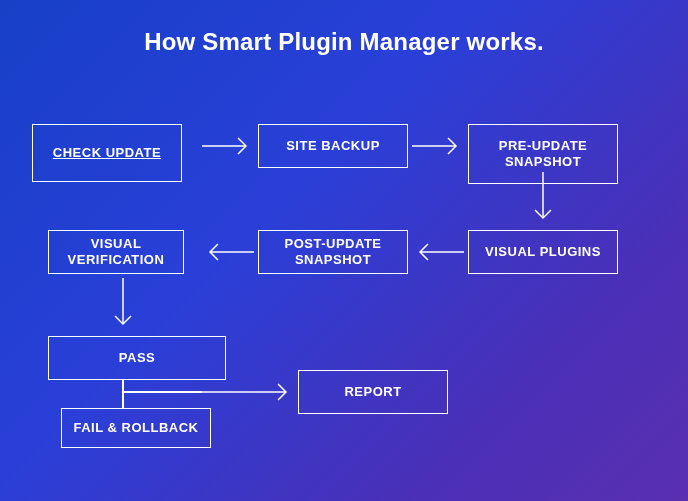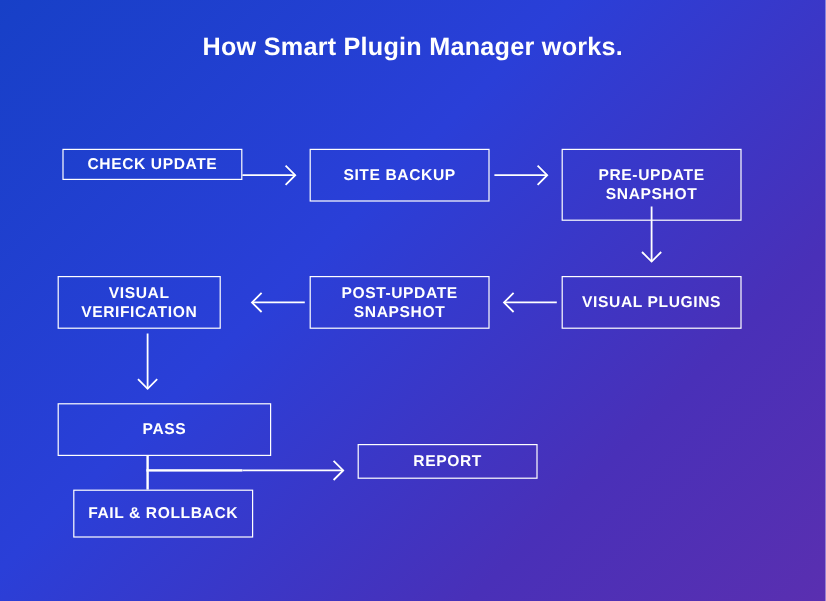--- a/index.html
+++ b/index.html
@@ -11,21 +11,21 @@
     color: #fff;
     overflow: hidden;
     position: relative;
   }
   .title {
     position: absolute;
     top: 28px;
     left: 0;
     right: 0;
     text-align: center;
-    font-size: 21px;
+    font-size: 24px;
     font-weight: 800;
     letter-spacing: 0.2px;
   }
   .box {
     position: absolute;
     border: 1.5px solid #fff;
     display: flex;
     align-items: center;
     justify-content: center;
     text-align: center;
@@ -52,31 +52,31 @@
   .conn {
     position: absolute;
     background: #fff;
   }
 </style>
 </head>
 <body>
 
 <div class="title">How Smart Plugin Manager works.</div>
 
-<div class="box" style="left:52px; top:124px; width:150px; height:26px;">CHECK UPDATE</div>
+<div class="box" style="left:32px; top:124px; width:150px; height:58px;text-decoration:underline;">CHECK UPDATE</div>
 <div class="box" style="left:258px; top:124px; width:150px; height:44px;">SITE BACKUP</div>
 <div class="box" style="left:468px; top:124px; width:150px; height:60px;">PRE-UPDATE SNAPSHOT</div>
 
 <div class="box" style="left:48px; top:230px; width:136px; height:44px;">VISUAL VERIFICATION</div>
 <div class="box" style="left:258px; top:230px; width:150px; height:44px;text-align:center;">POST-UPDATE SNAPSHOT</div>
 <div class="box" style="left:468px; top:230px; width:150px; height:44px;">VISUAL PLUGINS</div>
 
 <div class="box" style="left:48px; top:336px; width:178px; height:44px;">PASS</div>
 <div class="box" style="left:61px; top:408px; width:150px; height:40px;">FAIL &amp; ROLLBACK</div>
-<div class="box" style="left:298px; top:370px; width:150px; height:29px;">REPORT</div>
+<div class="box" style="left:298px; top:370px; width:150px; height:44px;">REPORT</div>
 
 <svg class="arrow" style="left:198px; top:124px; width:60px; height:44px;">
   <line x1="4" y1="22" x2="48" y2="22"></line>
   <polyline class="head" points="40,14 48,22 40,30"></polyline>
 </svg>
 <svg class="arrow" style="left:408px; top:124px; width:60px; height:44px;">
   <line x1="4" y1="22" x2="48" y2="22"></line>
   <polyline class="head" points="40,14 48,22 40,30"></polyline>
 </svg>
 

